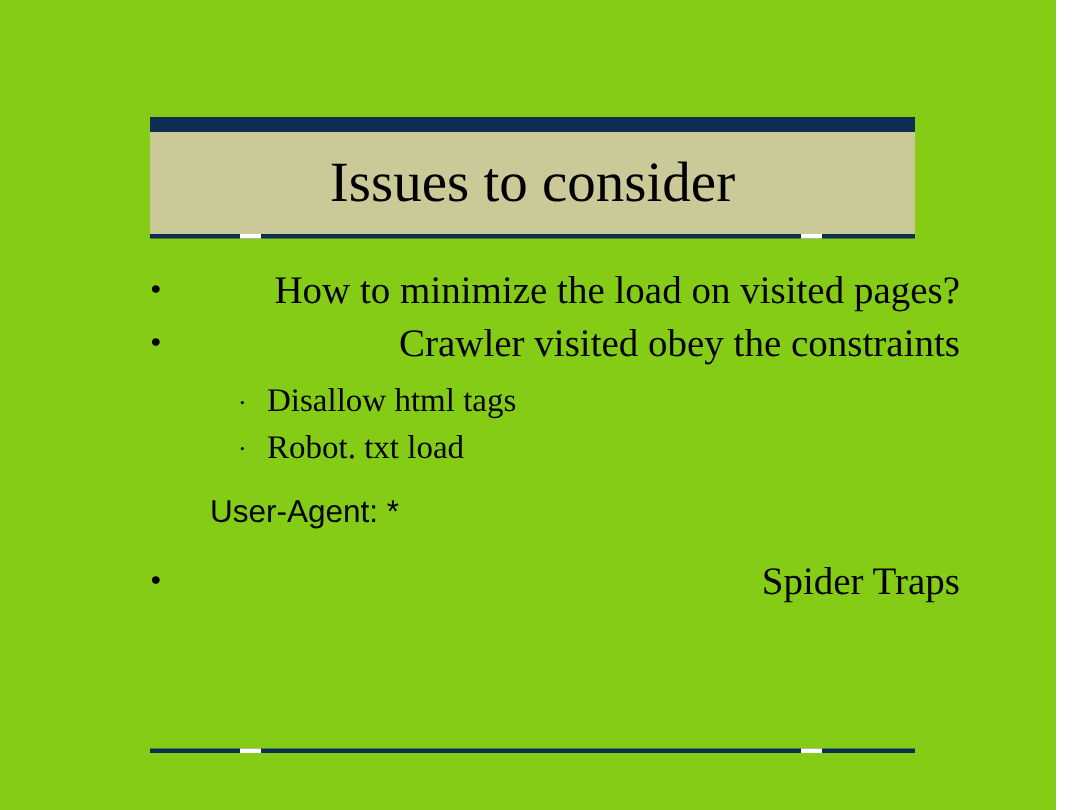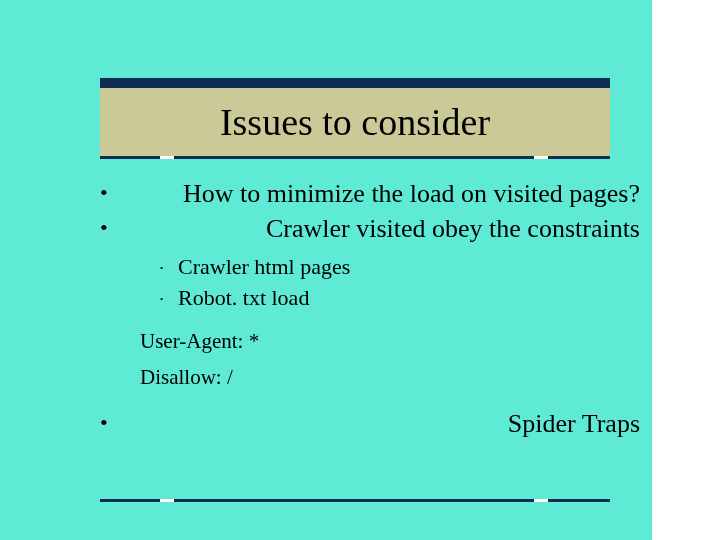--- a/index.html
+++ b/index.html
@@ -1,21 +1,21 @@
 <!DOCTYPE html>
 <html><head>
 <meta charset="utf-8">
 <style>
   * { box-sizing: border-box; margin: 0; padding: 0; }
   html, body { width: 720px; height: 540px; background: #ffffff; font-family: "Times New Roman", Times, serif; color: #000; }
   .slide {
     position: relative;
-    width: 652px;
+    width: 704px;
     height: 540px;
-    background: #5eead4;
+    background: #84cc16;
     overflow: hidden;
   }
   .topbar {
     position: absolute;
     left: 100px;
     top: 78px;
     width: 510px;
     height: 10px;
     background: #0f2d52;
   }
@@ -100,21 +100,21 @@
     flex: 0 0 18px;
     font-size: 9px;
     line-height: 26px;
     text-align: left;
     padding-top: 2px;
   }
   .b2 .txt { flex: 1; }
   .code {
     margin-left: 40px;
     margin-top: 12px;
-    font-family: Liberation Serif, serif;
+    font-family: Liberation Sans, sans-serif;
     font-size: 21px;
     line-height: 1.7;
   }
   .after {
     margin-top: 12px;
   }
 </style>
 </head>
 <body>
 
@@ -138,31 +138,30 @@
     </div>
 
     <div class="b1">
       <span class="dot">•</span>
       <span class="txt">Crawler visited obey the constraints</span>
     </div>
 
     <div class="sub">
       <div class="b2">
         <span class="dot">•</span>
-        <span class="txt">Crawler html pages</span>
+        <span class="txt">Disallow html tags</span>
       </div>
       <div class="b2">
         <span class="dot">•</span>
         <span class="txt">Robot. txt load</span>
       </div>
     </div>
 
     <div class="code">
       <div>User-Agent: *</div>
-      <div>Disallow: /</div>
     </div>
 
     <div class="b1 after">
       <span class="dot">•</span>
       <span class="txt">Spider Traps</span>
     </div>
 
   </div>
 
   <div class="footer-line"></div>

